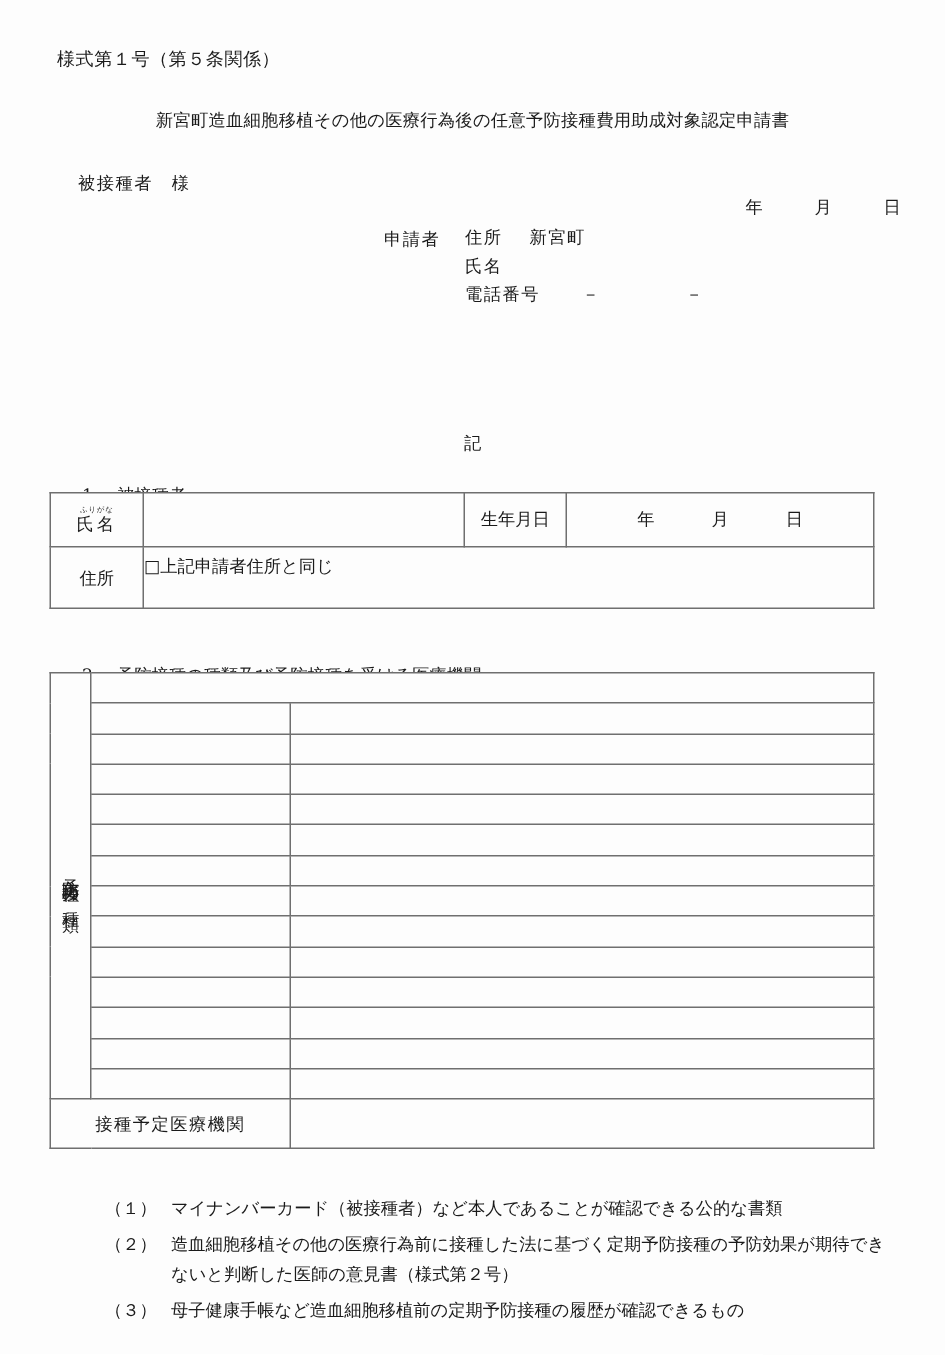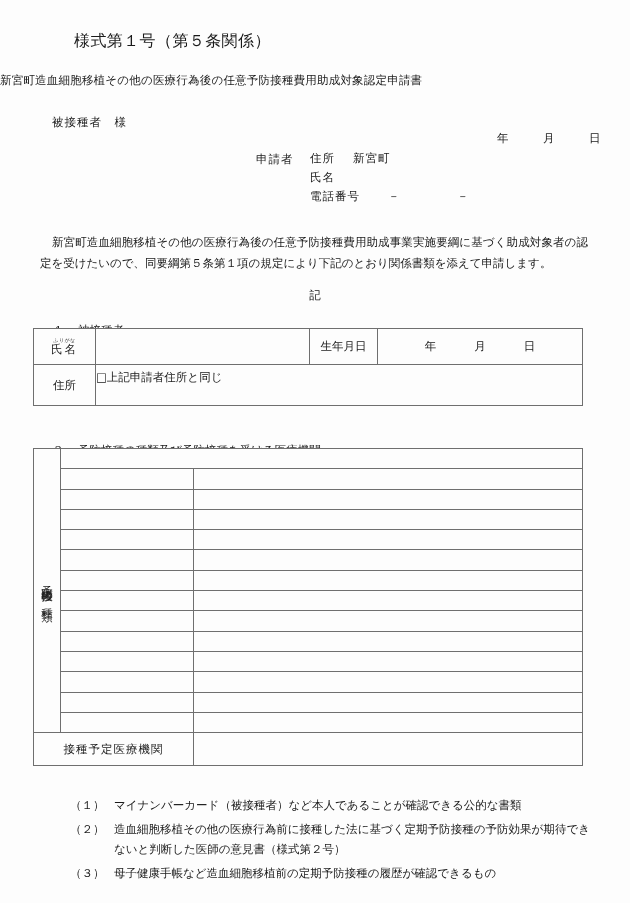--- a/index.html
+++ b/index.html
@@ -20,33 +20,34 @@
     overflow: hidden;
     box-sizing: border-box;
   }
 
   
   .t {
     position: absolute;
     white-space: pre;
     line-height: 1.0;
   }
-  .fs11 { font-size: 16px; margin-left: 36px; }
+  .fs11 { font-size: 12px; }
   .fs11_5 { font-size: 11.5px; }
 
   
   #form-code {
     left: 38px;
     top: 33px;
     letter-spacing: 0.4px;
   }
   #doc-title {
     left: 0;
     top: 75px;
     width: 630px;
+    text-align: center;
     letter-spacing: 0.2px;
   }
   #addressee {
     left: 52px;
     top: 117px;
     letter-spacing: 1px;
   }
   #date-line {
     left: 497px;
     top: 133px;
@@ -227,21 +228,20 @@
 
   <div class="t fs11_5" id="date-line">年　　　月　　　日</div>
 
   <div class="t fs11_5" id="applicant-label">申請者</div>
   <div class="t fs11_5" id="applicant-address-label">住所</div>
   <div class="t fs11_5" id="applicant-address-value">新宮町</div>
   <div class="t fs11_5" id="applicant-name-label">氏名</div>
   <div class="t fs11_5" id="applicant-phone-label">電話番号</div>
   <div class="t fs11_5" id="applicant-phone-dashes">－　　　　　－</div>
 
-  <div id="body-para">新宮町造血細胞移植その他の医療行為後の任意予防接種費用助成事業実施要綱に基づく助成対象者の認定を受けたいので、同要綱第５条第１項の規定により下記のとおり関係書類を添えて申請します。</div>
 
   <div class="t fs11_5" id="kiji">記</div>
 
   <div class="t fs11_5" id="sec1-head">
     <span class="sec-num">1</span><span class="sec-head-label">被接種者</span>
   </div>
 
   <table class="frm" id="table-recipient">
     <colgroup>
       <col style="width:62px">

